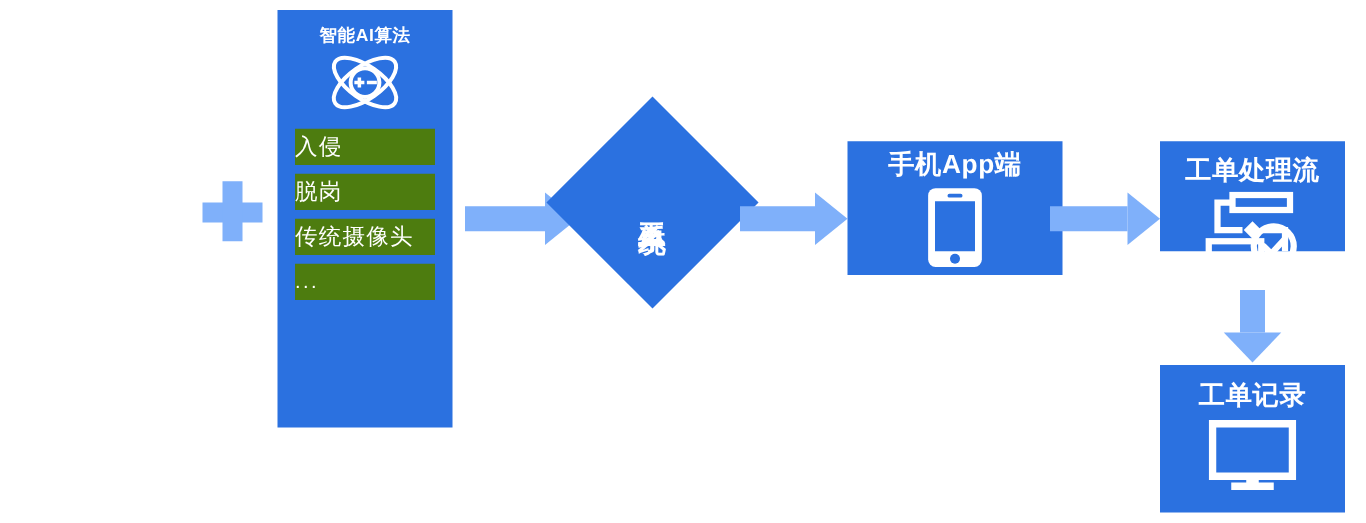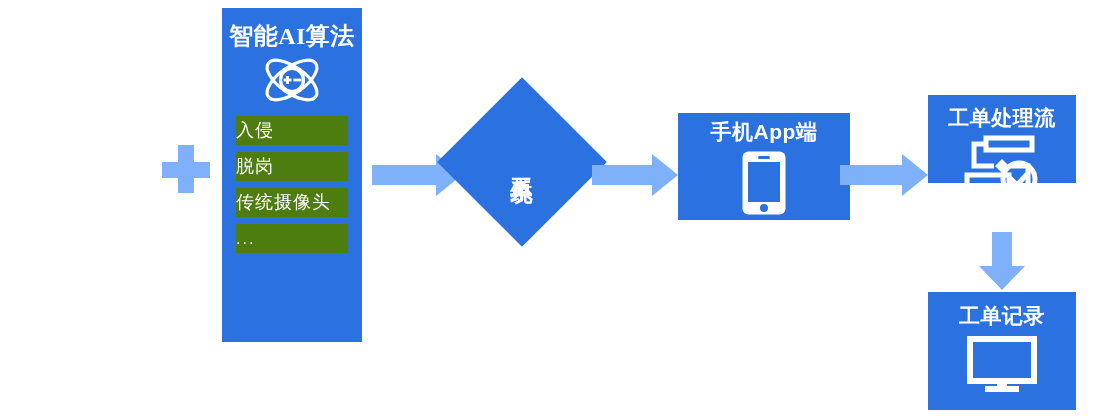--- a/index.html
+++ b/index.html
@@ -69,21 +69,21 @@
   }
 
   
   #ai-node {
     left: 222px;
     top: 8px;
     width: 140px;
     height: 334px;
     padding-top: 12px;
   }
-  #ai-node .node-title { font-size: 24px; font-family: Liberation Serif, serif; }
+  #ai-node .node-title { font-size: 14px; }
   .atom-icon { margin-top: 2px; }
   #ai-list {
     margin-top: 6px;
     width: 112px;
     display: flex;
     flex-direction: column;
     gap: 7px;
   }
   .ai-item {
     background: #4d7c0f;
@@ -173,21 +173,21 @@
     height: 107px;
     justify-content: flex-end;
     padding-top: 10px;
   }
   #app-node .node-title { font-size: 21px; }
   .phone-icon { margin-top: 4px; }
 
   
   #flow-node {
     left: 928px;
-    top: 95px;
+    top: 113px;
     width: 148px;
     height: 88px;
     justify-content: flex-start;
     padding-top: 9px;
   }
   #flow-node .node-title { font-size: 21px; }
   .flow-icon { margin-top: 3px; }
 
   
   #record-node {

